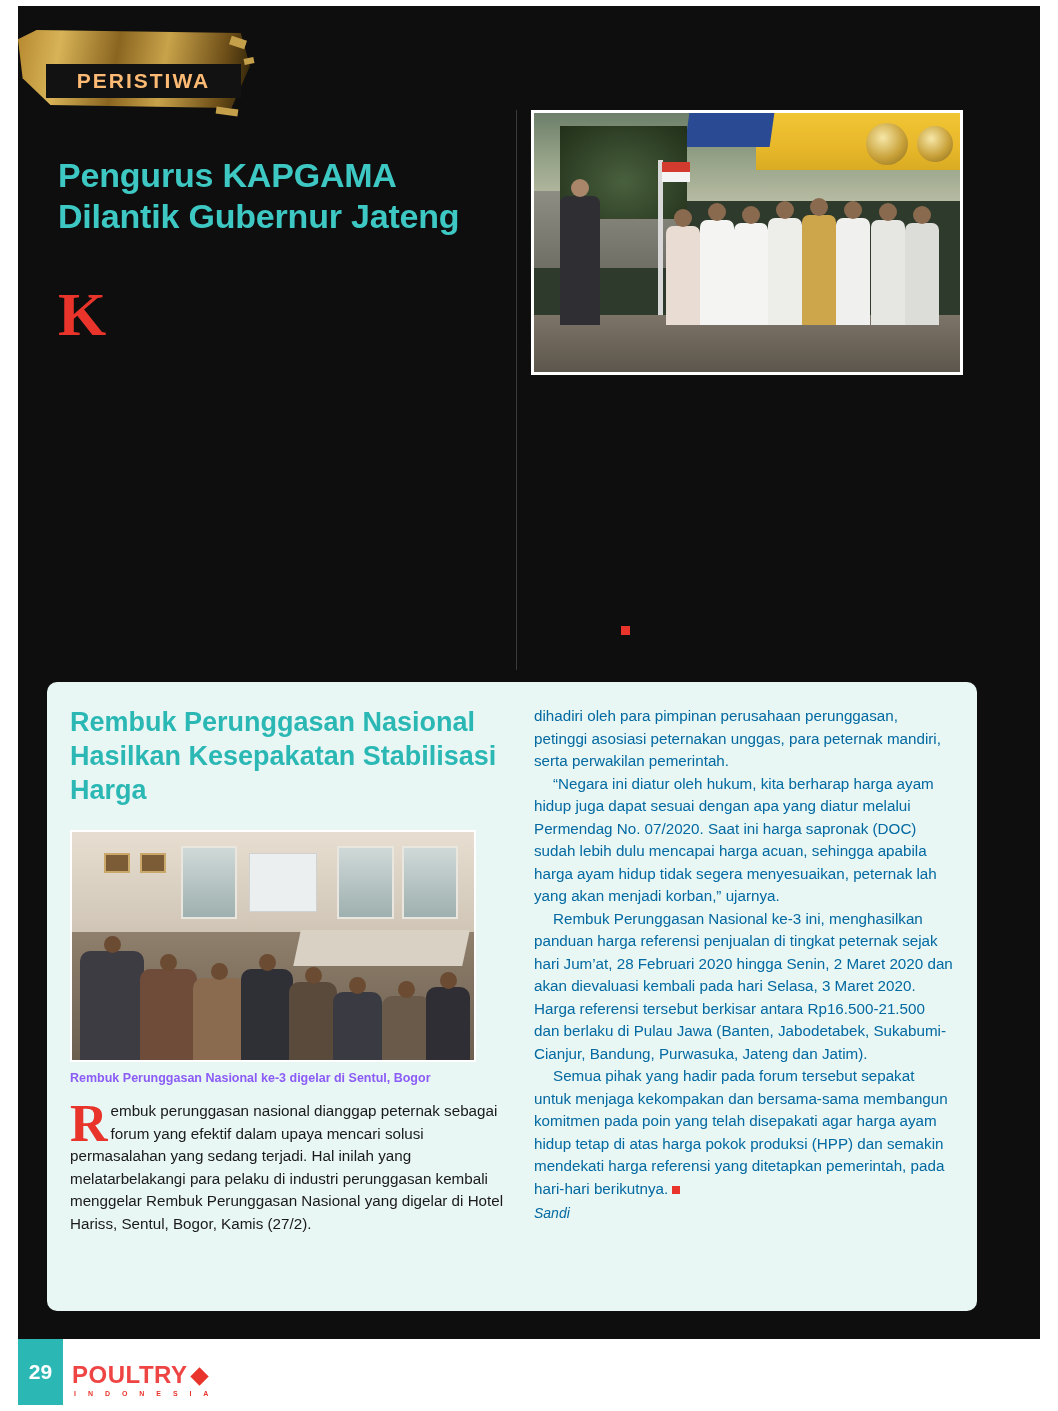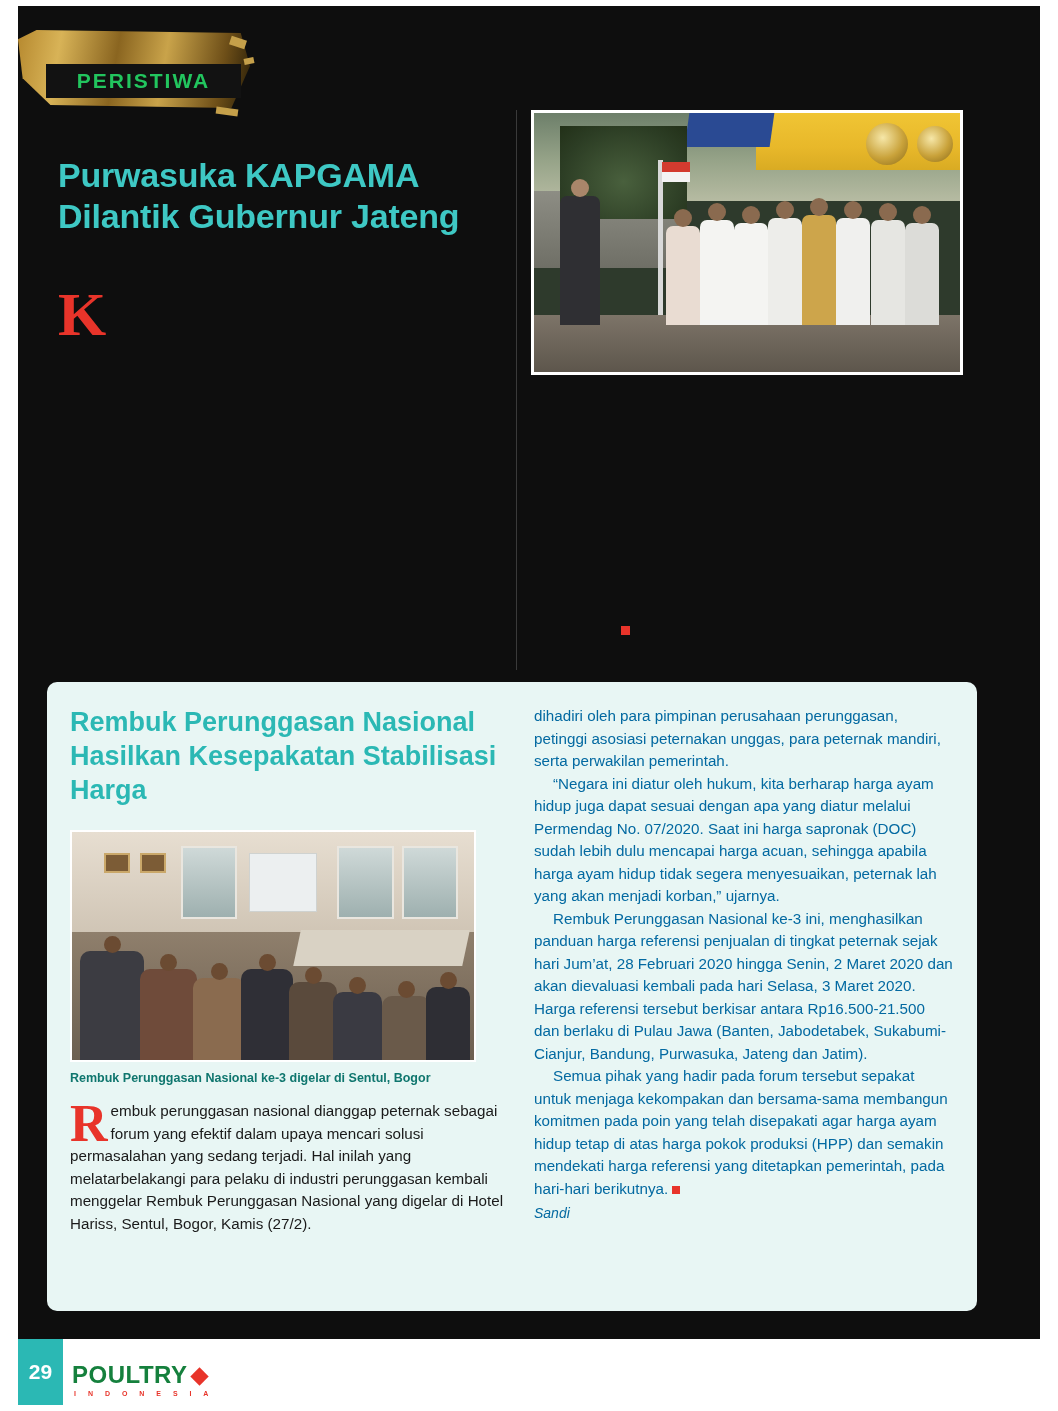--- a/index.html
+++ b/index.html
@@ -57,21 +57,21 @@
     position: absolute;
     background: #c5a04a;
   }
   .ribbon-label {
     position: absolute;
     left: 28px;
     top: 42px;
     width: 195px;
     height: 34px;
     background: #121212;
-    color: #22c55e;
+    color: #fdba74;
     font-size: 21px;
     font-weight: bold;
     letter-spacing: 2px;
     line-height: 34px;
     text-align: center;
   }
 
   
   .headline {
     position: absolute;
@@ -251,21 +251,21 @@
     position: absolute; left: 50%; top: -15px; margin-left: -8px;
     width: 17px; height: 17px; border-radius: 50%;
     background: #6b4b32;
   }
 
   .photo-caption {
     position: absolute;
     left: 23px;
     top: 388px;
     width: 440px;
-    color: #0f766e;
+    color: #8b5cf6;
     font-size: 12.5px;
     font-weight: bold;
     line-height: 16px;
   }
 
   .col-left {
     position: absolute;
     left: 23px;
     top: 418px;
     width: 440px;
@@ -335,21 +335,21 @@
     color: #ffffff;
     font-size: 21px;
     font-weight: bold;
     line-height: 66px;
     text-align: center;
   }
   .logo {
     position: absolute;
     left: 72px;
     bottom: 22px;
-    color: #15803d;
+    color: #ef4444;
     font-size: 24px;
     font-weight: bold;
     letter-spacing: 0.5px;
     font-family: "Liberation Sans", sans-serif;
   }
   .logo .dia {
     display: inline-block;
     width: 13px;
     height: 13px;
     background: #e8342a;
@@ -376,21 +376,21 @@
   <div class="white-right-edge"></div>
 
   <div class="ribbon">
     <div class="ribbon-shape"></div>
     <div class="ribbon-speck" style="left:212px;top:16px;width:16px;height:9px;transform:rotate(18deg);"></div>
     <div class="ribbon-speck" style="left:226px;top:36px;width:10px;height:6px;transform:rotate(-12deg);"></div>
     <div class="ribbon-speck" style="left:198px;top:86px;width:22px;height:7px;transform:rotate(8deg);"></div>
     <div class="ribbon-label">PERISTIWA</div>
   </div>
 
-  <div class="headline">Purwasuka KAPGAMA Dilantik Gubernur Jateng</div>
+  <div class="headline">Pengurus KAPGAMA Dilantik Gubernur Jateng</div>
   <div class="dropcap-top">K</div>
 
   <div class="col-divider"></div>
   <div class="end-square-top"></div>
 
   <div class="photo-top">
     <div class="pt-sky"></div>
     <div class="pt-banner"></div>
     <div class="pt-banner-blue"></div>
     <div class="pt-seal" style="left:78%;top:4%;width:42px;height:42px;"></div>

